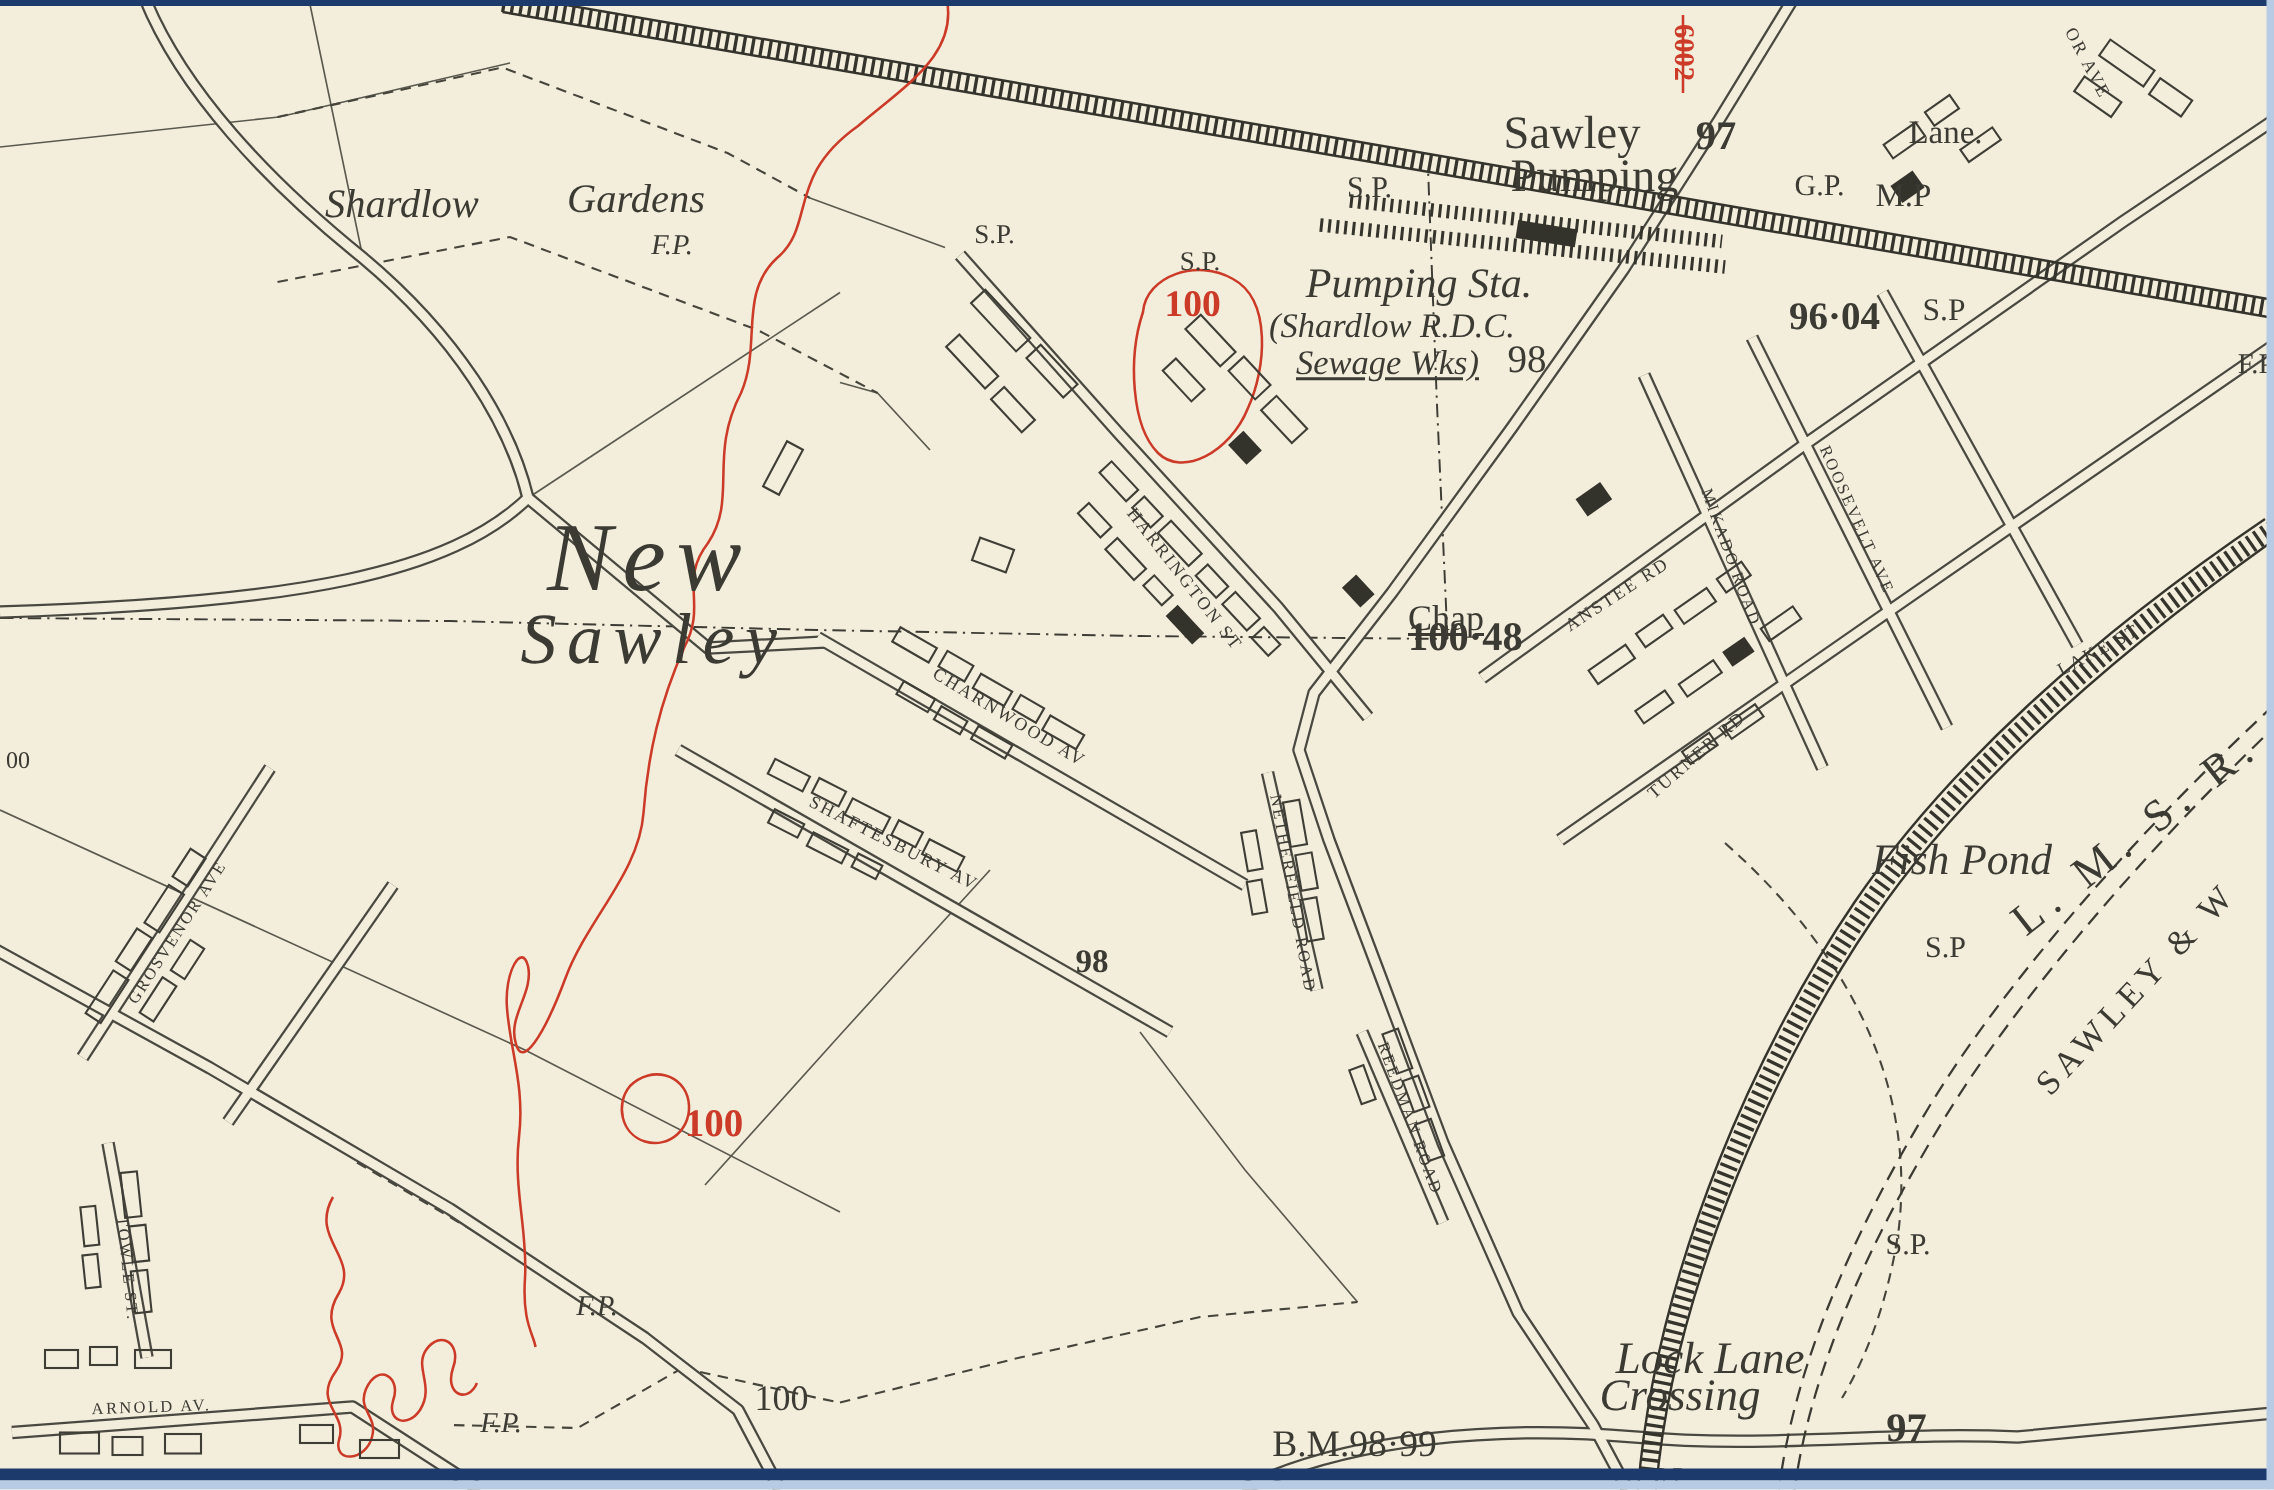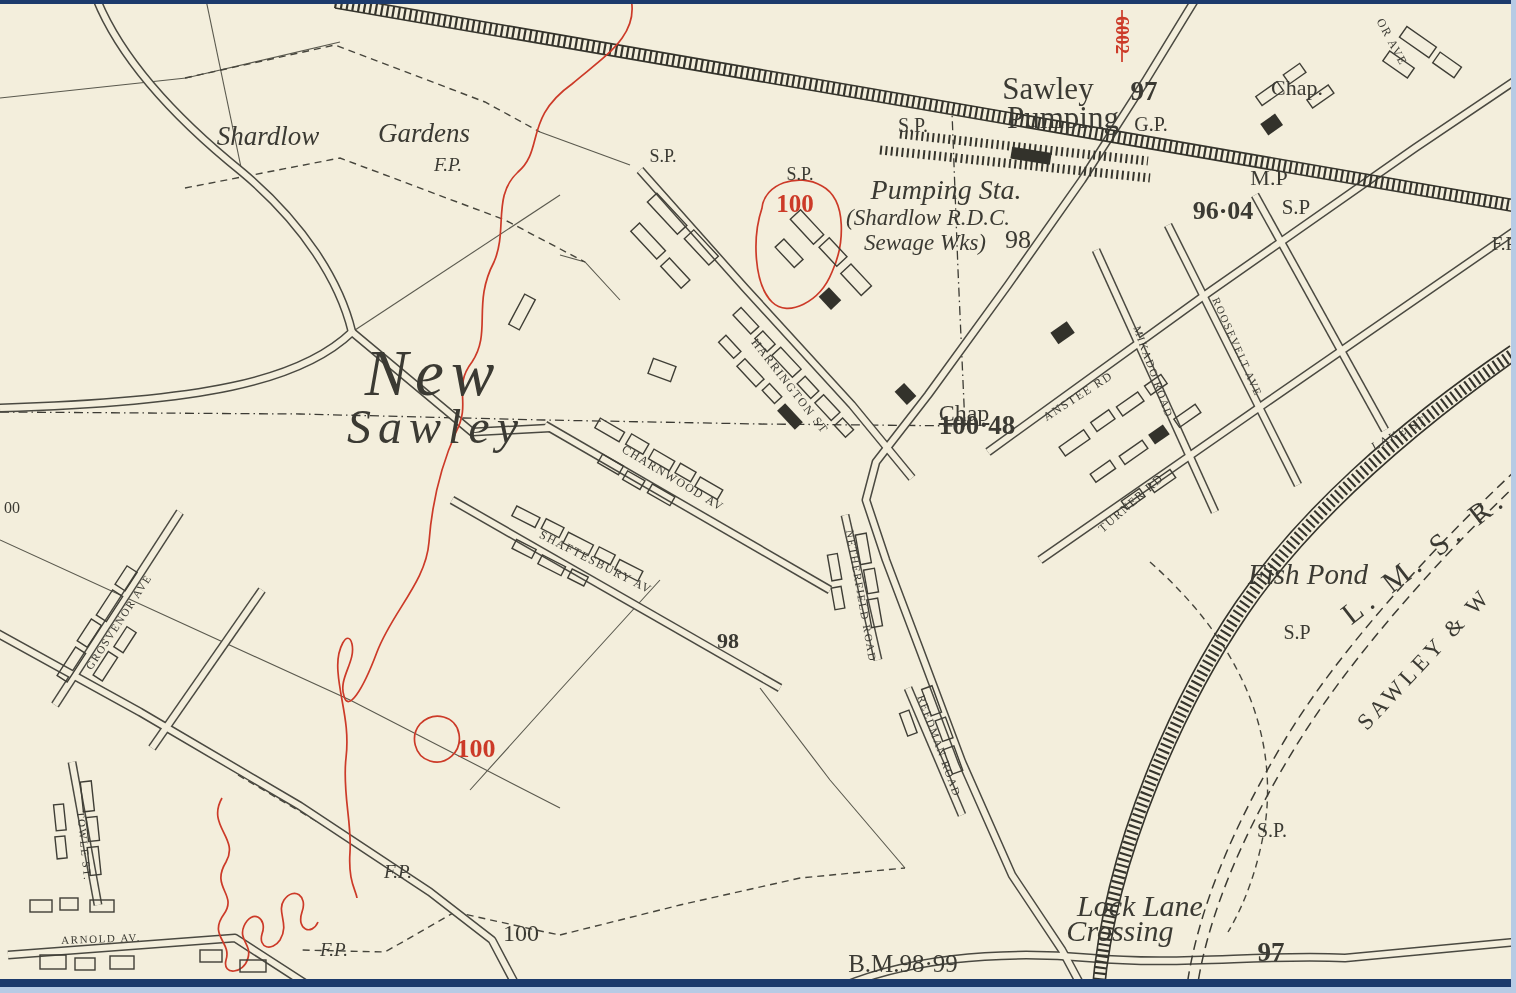--- a/index.html
+++ b/index.html
@@ -286,28 +286,28 @@
   <div class="labels">
       <span class="lbl italic" style="left: 268px; top: 136px; font-size: 27px; transform: translate(-50%, -50%) rotate(0deg);">Shardlow</span>
       <span class="lbl italic" style="left: 424px; top: 133px; font-size: 27px; transform: translate(-50%, -50%) rotate(0deg);">Gardens</span>
       <span class="lbl italic" style="left: 448px; top: 164px; font-size: 19px; transform: translate(-50%, -50%) rotate(0deg);">F.P.</span>
       <span class="lbl " style="left: 663px; top: 156px; font-size: 18px; transform: translate(-50%, -50%) rotate(0deg);">S.P.</span>
       <span class="lbl " style="left: 913px; top: 125px; font-size: 20px; transform: translate(-50%, -50%) rotate(0deg);">S.P.</span>
       <span class="lbl " style="left: 800px; top: 174px; font-size: 18px; transform: translate(-50%, -50%) rotate(0deg);">S.P.</span>
       <span class="lbl " style="left: 1048px; top: 88px; font-size: 31px; transform: translate(-50%, -50%) rotate(0deg);">Sawley</span>
       <span class="lbl " style="left: 1063px; top: 117px; font-size: 31px; transform: translate(-50%, -50%) rotate(0deg);">Pumping</span>
       <span class="lbl bold" style="left: 1144px; top: 91px; font-size: 27px; transform: translate(-50%, -50%) rotate(0deg);">97</span>
-      <span class="lbl " style="left: 1151px; top: 124px; font-size: 20px; transform: translate(-50%, -50%) rotate(0deg);">G.P.</span>
-      <span class="lbl " style="left: 1297px; top: 88px; font-size: 22px; transform: translate(-50%, -50%) rotate(0deg);">Chap.</span>
-      <span class="lbl " style="left: 1269px; top: 130px; font-size: 22px; transform: translate(-50%, -50%) rotate(0deg); margin-top: 48px;">M.P</span>
+      <span class="lbl " style="left: 1213px; top: 124px; font-size: 20px; transform: translate(-50%, -50%) rotate(0deg);">G.P.</span>
+      <span class="lbl " style="left: 1297px; top: 88px; font-size: 22px; transform: translate(-50%, -50%) rotate(0deg);">Lane.</span>
+      <span class="lbl " style="left: 1269px; top: 130px; font-size: 22px; transform: translate(-50%, -50%) rotate(0deg);">M.P</span>
       <span class="lbl red bold" style="left: 1122px; top: 35px; font-size: 19px; transform: translate(-50%, -50%) rotate(90deg);">6002</span>
       <span class="lbl caps" style="left: 1392px; top: 42px; font-size: 12px; transform: translate(-50%, -50%) rotate(62deg);">OR AVE</span>
       <span class="lbl italic" style="left: 946px; top: 190px; font-size: 28px; transform: translate(-50%, -50%) rotate(0deg);">Pumping Sta.</span>
       <span class="lbl italic" style="left: 928px; top: 217px; font-size: 23px; transform: translate(-50%, -50%) rotate(0deg);">(Shardlow R.D.C.</span>
-      <span class="lbl italic" style="left: 925px; top: 242px; font-size: 23px; transform: translate(-50%, -50%) rotate(0deg);">Sewage Wks)</span>
+      <span class="lbl italic" style="left: 925px; top: 242px; font-size: 23px; transform: translate(-50%, -50%) rotate(0deg); text-decoration: underline;">Sewage Wks)</span>
       <span class="lbl " style="left: 1018px; top: 240px; font-size: 26px; transform: translate(-50%, -50%) rotate(0deg);">98</span>
       <span class="lbl red bold" style="left: 795px; top: 203px; font-size: 25px; transform: translate(-50%, -50%) rotate(0deg);">100</span>
       <span class="lbl bold" style="left: 1223px; top: 211px; font-size: 26px; transform: translate(-50%, -50%) rotate(0deg);">96·04</span>
       <span class="lbl " style="left: 1296px; top: 207px; font-size: 21px; transform: translate(-50%, -50%) rotate(0deg);">S.P</span>
       <span class="lbl " style="left: 1504px; top: 243px; font-size: 19px; transform: translate(-50%, -50%) rotate(0deg);">F.P</span>
       <span class="lbl italic place" style="left: 433px; top: 373px; font-size: 65px; transform: translate(-50%, -50%) rotate(0deg);">New</span>
       <span class="lbl italic place" style="left: 436px; top: 427px; font-size: 48px; transform: translate(-50%, -50%) rotate(0deg);">Sawley</span>
       <span class="lbl caps" style="left: 790px; top: 386px; font-size: 12px; transform: translate(-50%, -50%) rotate(52deg);">HARRINGTON ST</span>
       <span class="lbl caps" style="left: 673px; top: 478px; font-size: 12px; transform: translate(-50%, -50%) rotate(31deg);">CHARNWOOD AV</span>
       <span class="lbl caps" style="left: 596px; top: 562px; font-size: 12px; transform: translate(-50%, -50%) rotate(27deg);">SHAFTESBURY AV</span>

